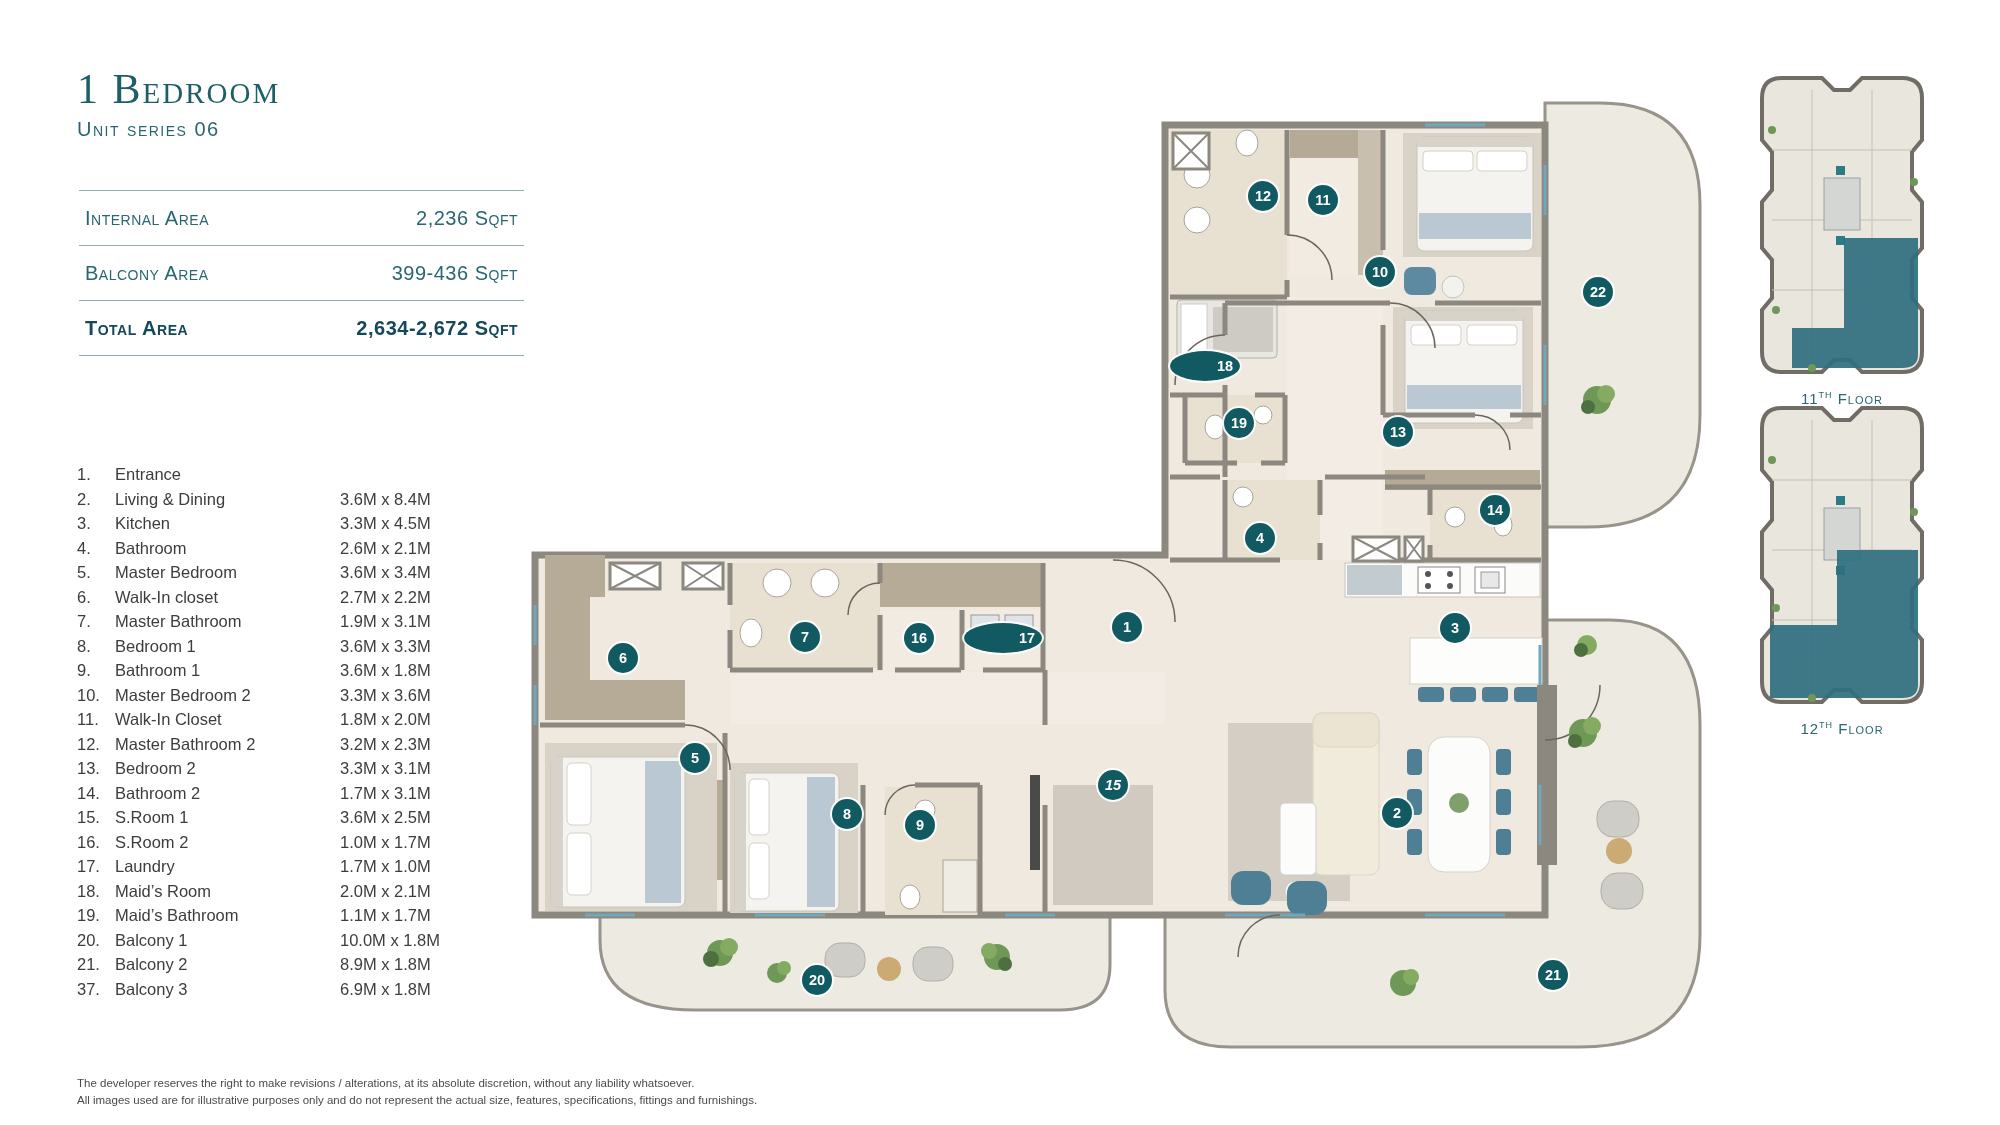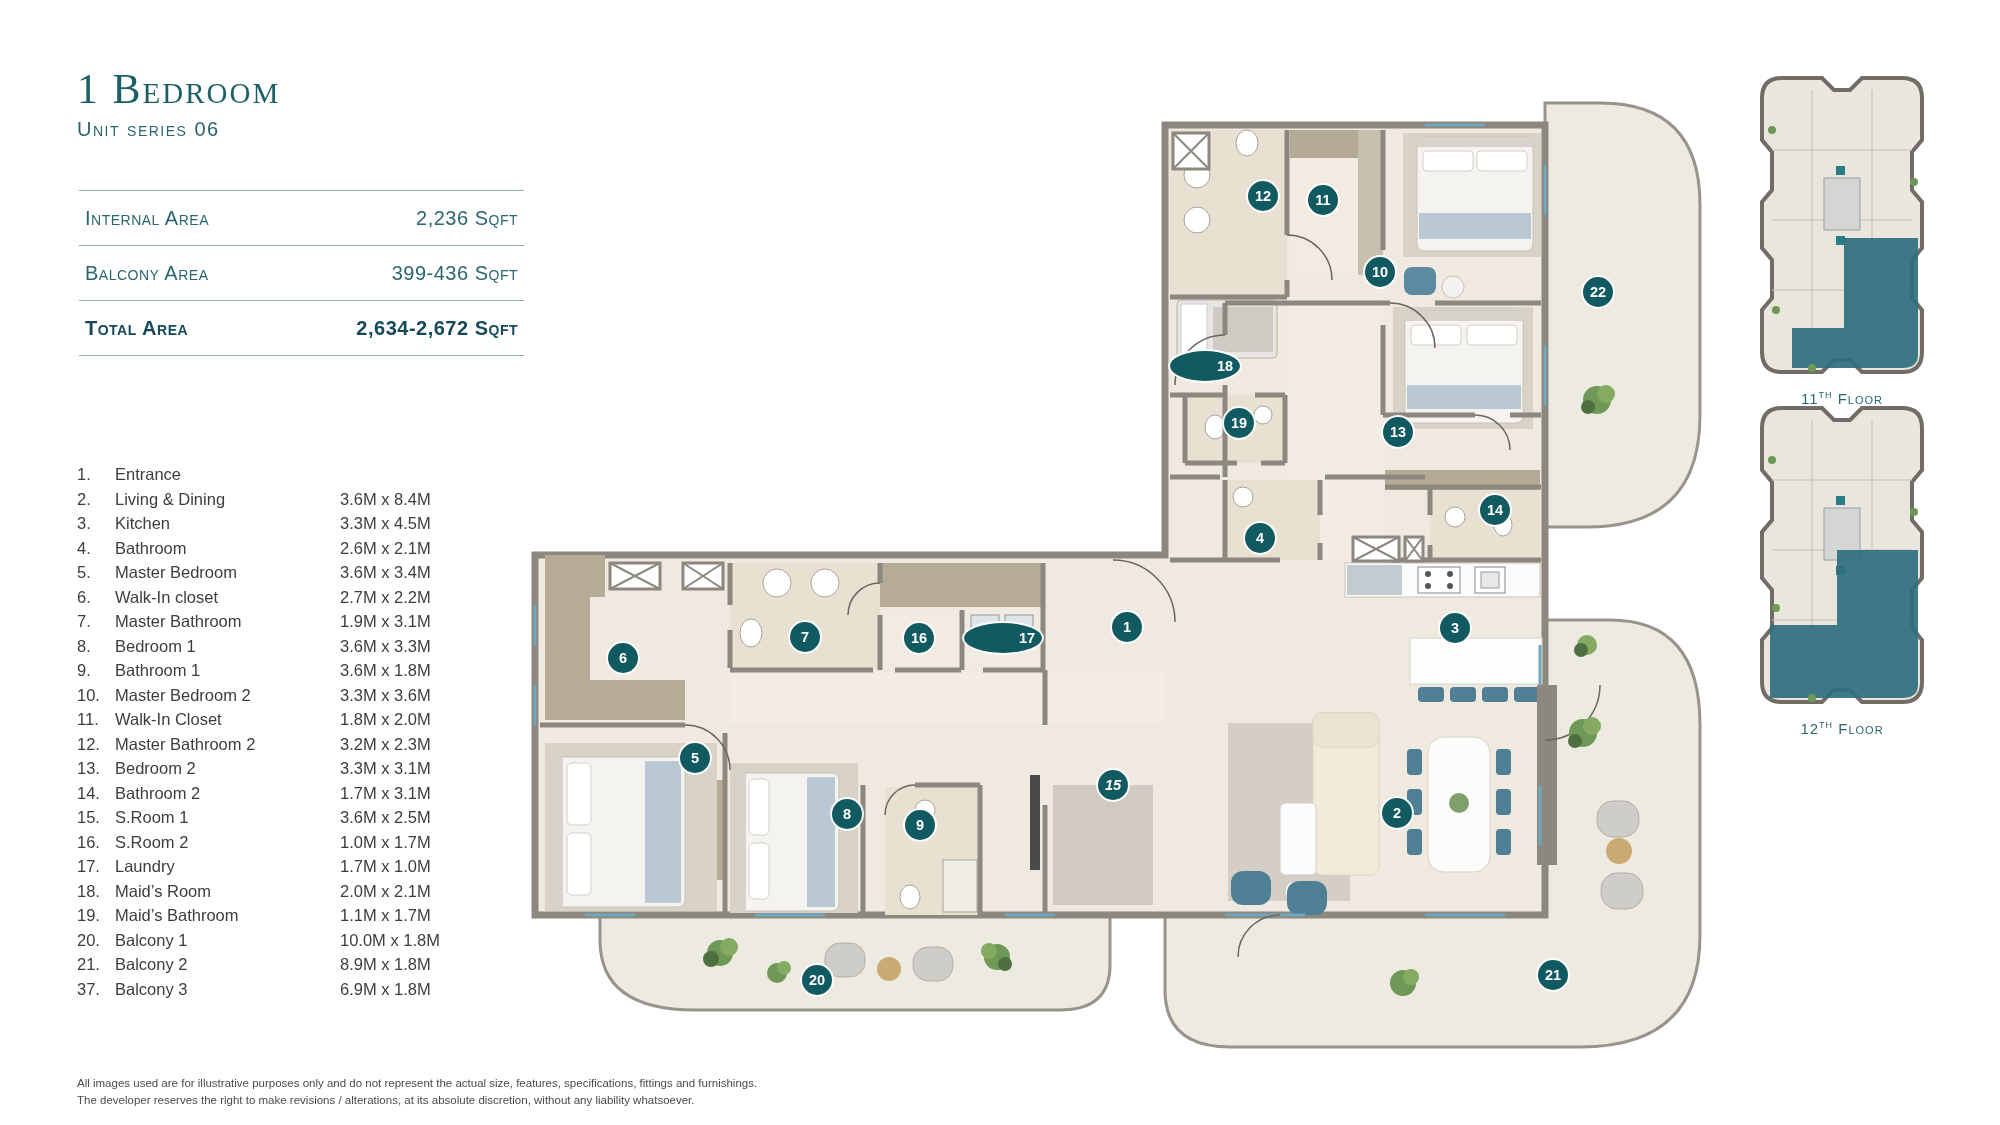--- a/index.html
+++ b/index.html
@@ -169,22 +169,22 @@
       <span class="legend-dims">8.9M x 1.8M</span>
     </div>
     <div class="legend-row">
       <span class="legend-no">37.</span>
       <span class="legend-name">Balcony 3</span>
       <span class="legend-dims">6.9M x 1.8M</span>
     </div>
   </div>
 
 <div class="disclaimer">
+  <div>The developer reserves the right to make revisions / alterations, at its absolute discretion, without any liability whatsoever.</div>
   <div>All images used are for illustrative purposes only and do not represent the actual size, features, specifications, fittings and furnishings.</div>
-  <div>The developer reserves the right to make revisions / alterations, at its absolute discretion, without any liability whatsoever.</div>
 </div>
 
 <div class="plan">
 <svg viewBox="0 0 1180 970" width="1180" height="970">
 
   <path d="M1020,18 L1075,18 Q1175,18 1175,120 L1175,330 Q1175,442 1062,442 L1020,442 Z" fill="#edeae2" stroke="#98948c" stroke-width="3"></path>
   <path d="M640,880 L640,830 L1020,830 L1020,535 L1085,535 Q1175,535 1175,640 L1175,850 Q1175,962 1055,962 L705,962 Q640,962 640,905 Z" fill="#edeae2" stroke="#98948c" stroke-width="3"></path>
   <path d="M75,830 H585 V880 Q585,925 535,925 H170 Q75,925 75,855 Z" fill="#edeae2" stroke="#98948c" stroke-width="3"></path>
 
   <path d="M640,40 H1020 V830 H10 V470 H640 Z" fill="#efe9e0" stroke="#8c887f" stroke-width="7" stroke-linejoin="miter"></path>

